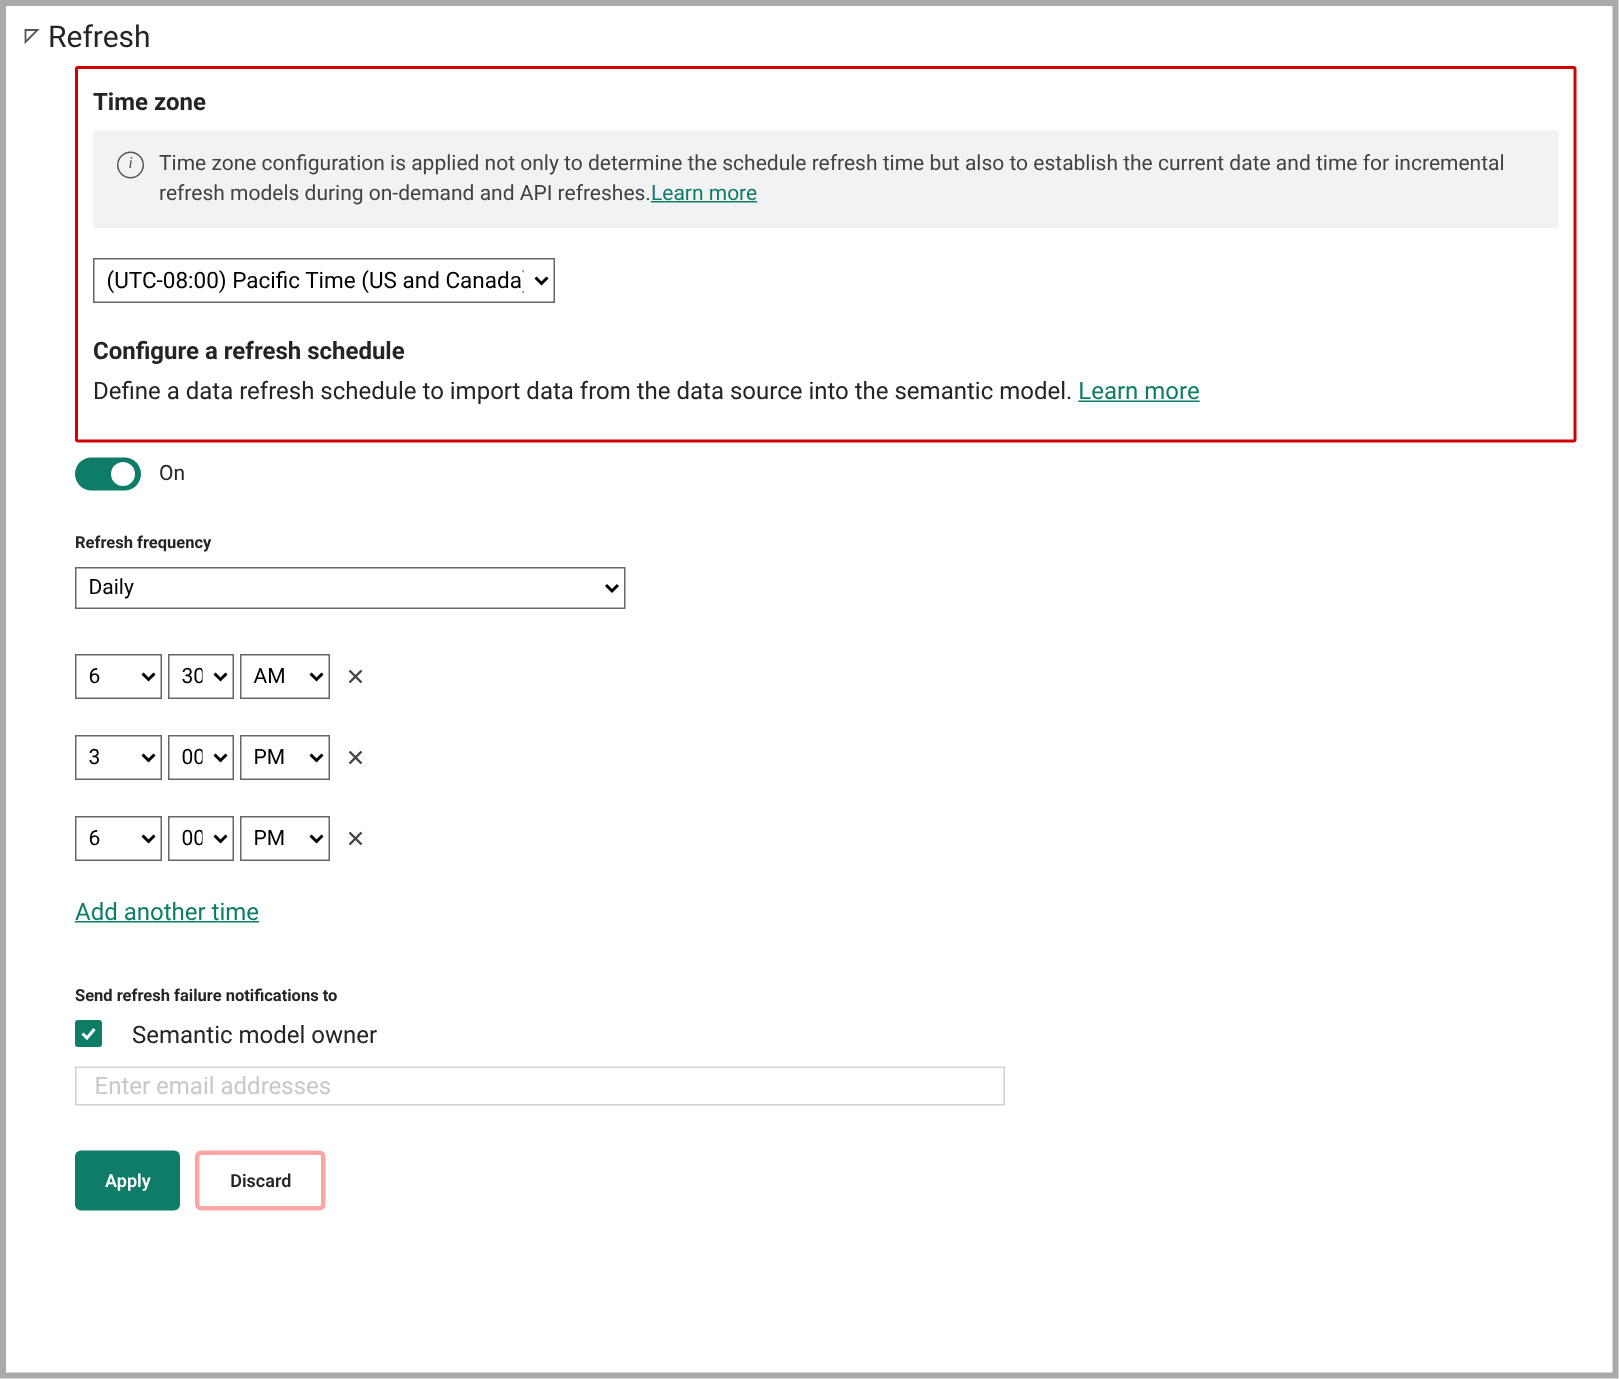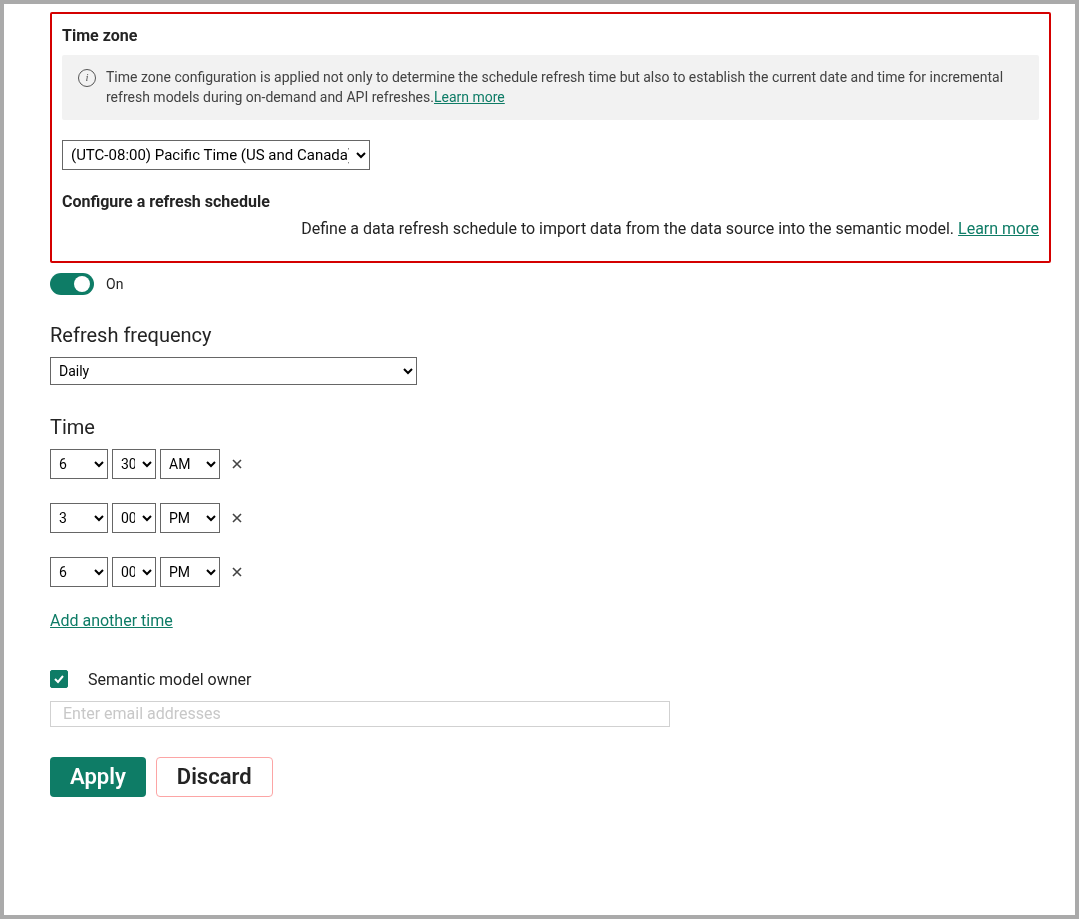--- a/index.html
+++ b/index.html
@@ -93,23 +93,22 @@
   }
   select.time-part{
     height:30px;
     font-size:14px;
   }
   select.hour{width:58px;}
   select.min{width:44px;}
   select.ampm{width:60px;}
   .desc{
     font-size:16px;
-    margin:6px 0 6px 17px;
+    margin:6px 0 6px 0;
     line-height:1.5;
-    text-align:right;
   }
   .toggle-row{
     display:flex;
     align-items:center;
     gap:12px;
     margin:10px 0 28px 0;
   }
   .toggle{
     width:44px;height:22px;
     background:#0e7c66;
@@ -118,22 +117,22 @@
     cursor:pointer;
   }
   .toggle .knob{
     position:absolute;
     width:16px;height:16px;
     background:#fff;
     border-radius:50%;
     top:3px;right:4px;
   }
   .field-label{
-    font-weight:400;
-    font-size:20px;
+    font-weight:700;
+    font-size:11px;
     margin-bottom:10px;
   }
   .block{
     margin-bottom:30px;
   }
   .time-row{
     display:flex;
     align-items:center;
     gap:4px;
     margin-bottom:24px;
@@ -176,43 +175,51 @@
     color:#333;
   }
   input.email::placeholder{color:#c8c8c8;}
   .button-row{
     display:flex;
     gap:10px;
     margin-top:30px;
   }
   button.btn{
     font-family:inherit;
-    font-size:22px;
+    font-size:12px;
     font-weight:600;
     height:40px;
     padding:0 20px;
     border-radius:4px;
     cursor:pointer;
   }
   button.primary{
     background:#0e7c66;
     color:#fff;
     border:none;
   }
   button.secondary{
     background:#fff;
     color:#242424;
-    border:1px solid #fca5a5;
+    border:3px solid #fca5a5;
   }
 </style>
 </head>
 <body>
 
 <div class="panel">
 
+  <div class="section-header">
+    <span class="expander-icon">
+      <svg width="12" height="12" viewBox="0 0 12 12">
+          <path d="M2 2 L10 2 L2 10 Z" fill="none" stroke="#555" stroke-width="1.2"></path>
+        </svg>
+    </span>
+    <span>Refresh</span>
+  </div>
 
   <div class="content">
 
     <div class="highlight-box">
 
       <h3 class="sub">Time zone</h3>
 
       <div class="info-banner">
         <span class="info-icon">i</span>
         <span>
@@ -238,21 +245,20 @@
     </div>
 
     <div class="block">
       <div class="field-label">Refresh frequency</div>
       <select class="freq">
         <option>Daily</option>
       </select>
     </div>
 
     <div class="block">
-      <div class="field-label">Time</div>
 
       <div class="time-row">
         <select class="time-part hour"><option>6</option></select>
         <select class="time-part min"><option>30</option></select>
         <select class="time-part ampm"><option>AM</option></select>
         <span class="remove-x">
             <svg width="12" height="12" viewBox="0 0 12 12">
               <path d="M2 2 L10 10 M10 2 L2 10" stroke="#444" stroke-width="1.6"></path>
             </svg>
           </span>
@@ -277,20 +283,21 @@
             <svg width="12" height="12" viewBox="0 0 12 12">
               <path d="M2 2 L10 10 M10 2 L2 10" stroke="#444" stroke-width="1.6"></path>
             </svg>
           </span>
       </div>
 
       <a class="link" style="font-size:16px">Add another time</a>
     </div>
 
     <div class="block" style="margin-top:40px;margin-bottom:0">
+      <div class="field-label">Send refresh failure notifications to</div>
 
       <div class="checkbox-row">
         <span class="cbox checked">
           <svg width="12" height="12" viewBox="0 0 12 12">
               <path d="M2 6 L5 9 L10 3" fill="none" stroke="#fff" stroke-width="2"></path>
             </svg>
         </span>
         <span>Semantic model owner</span>
       </div>
 

